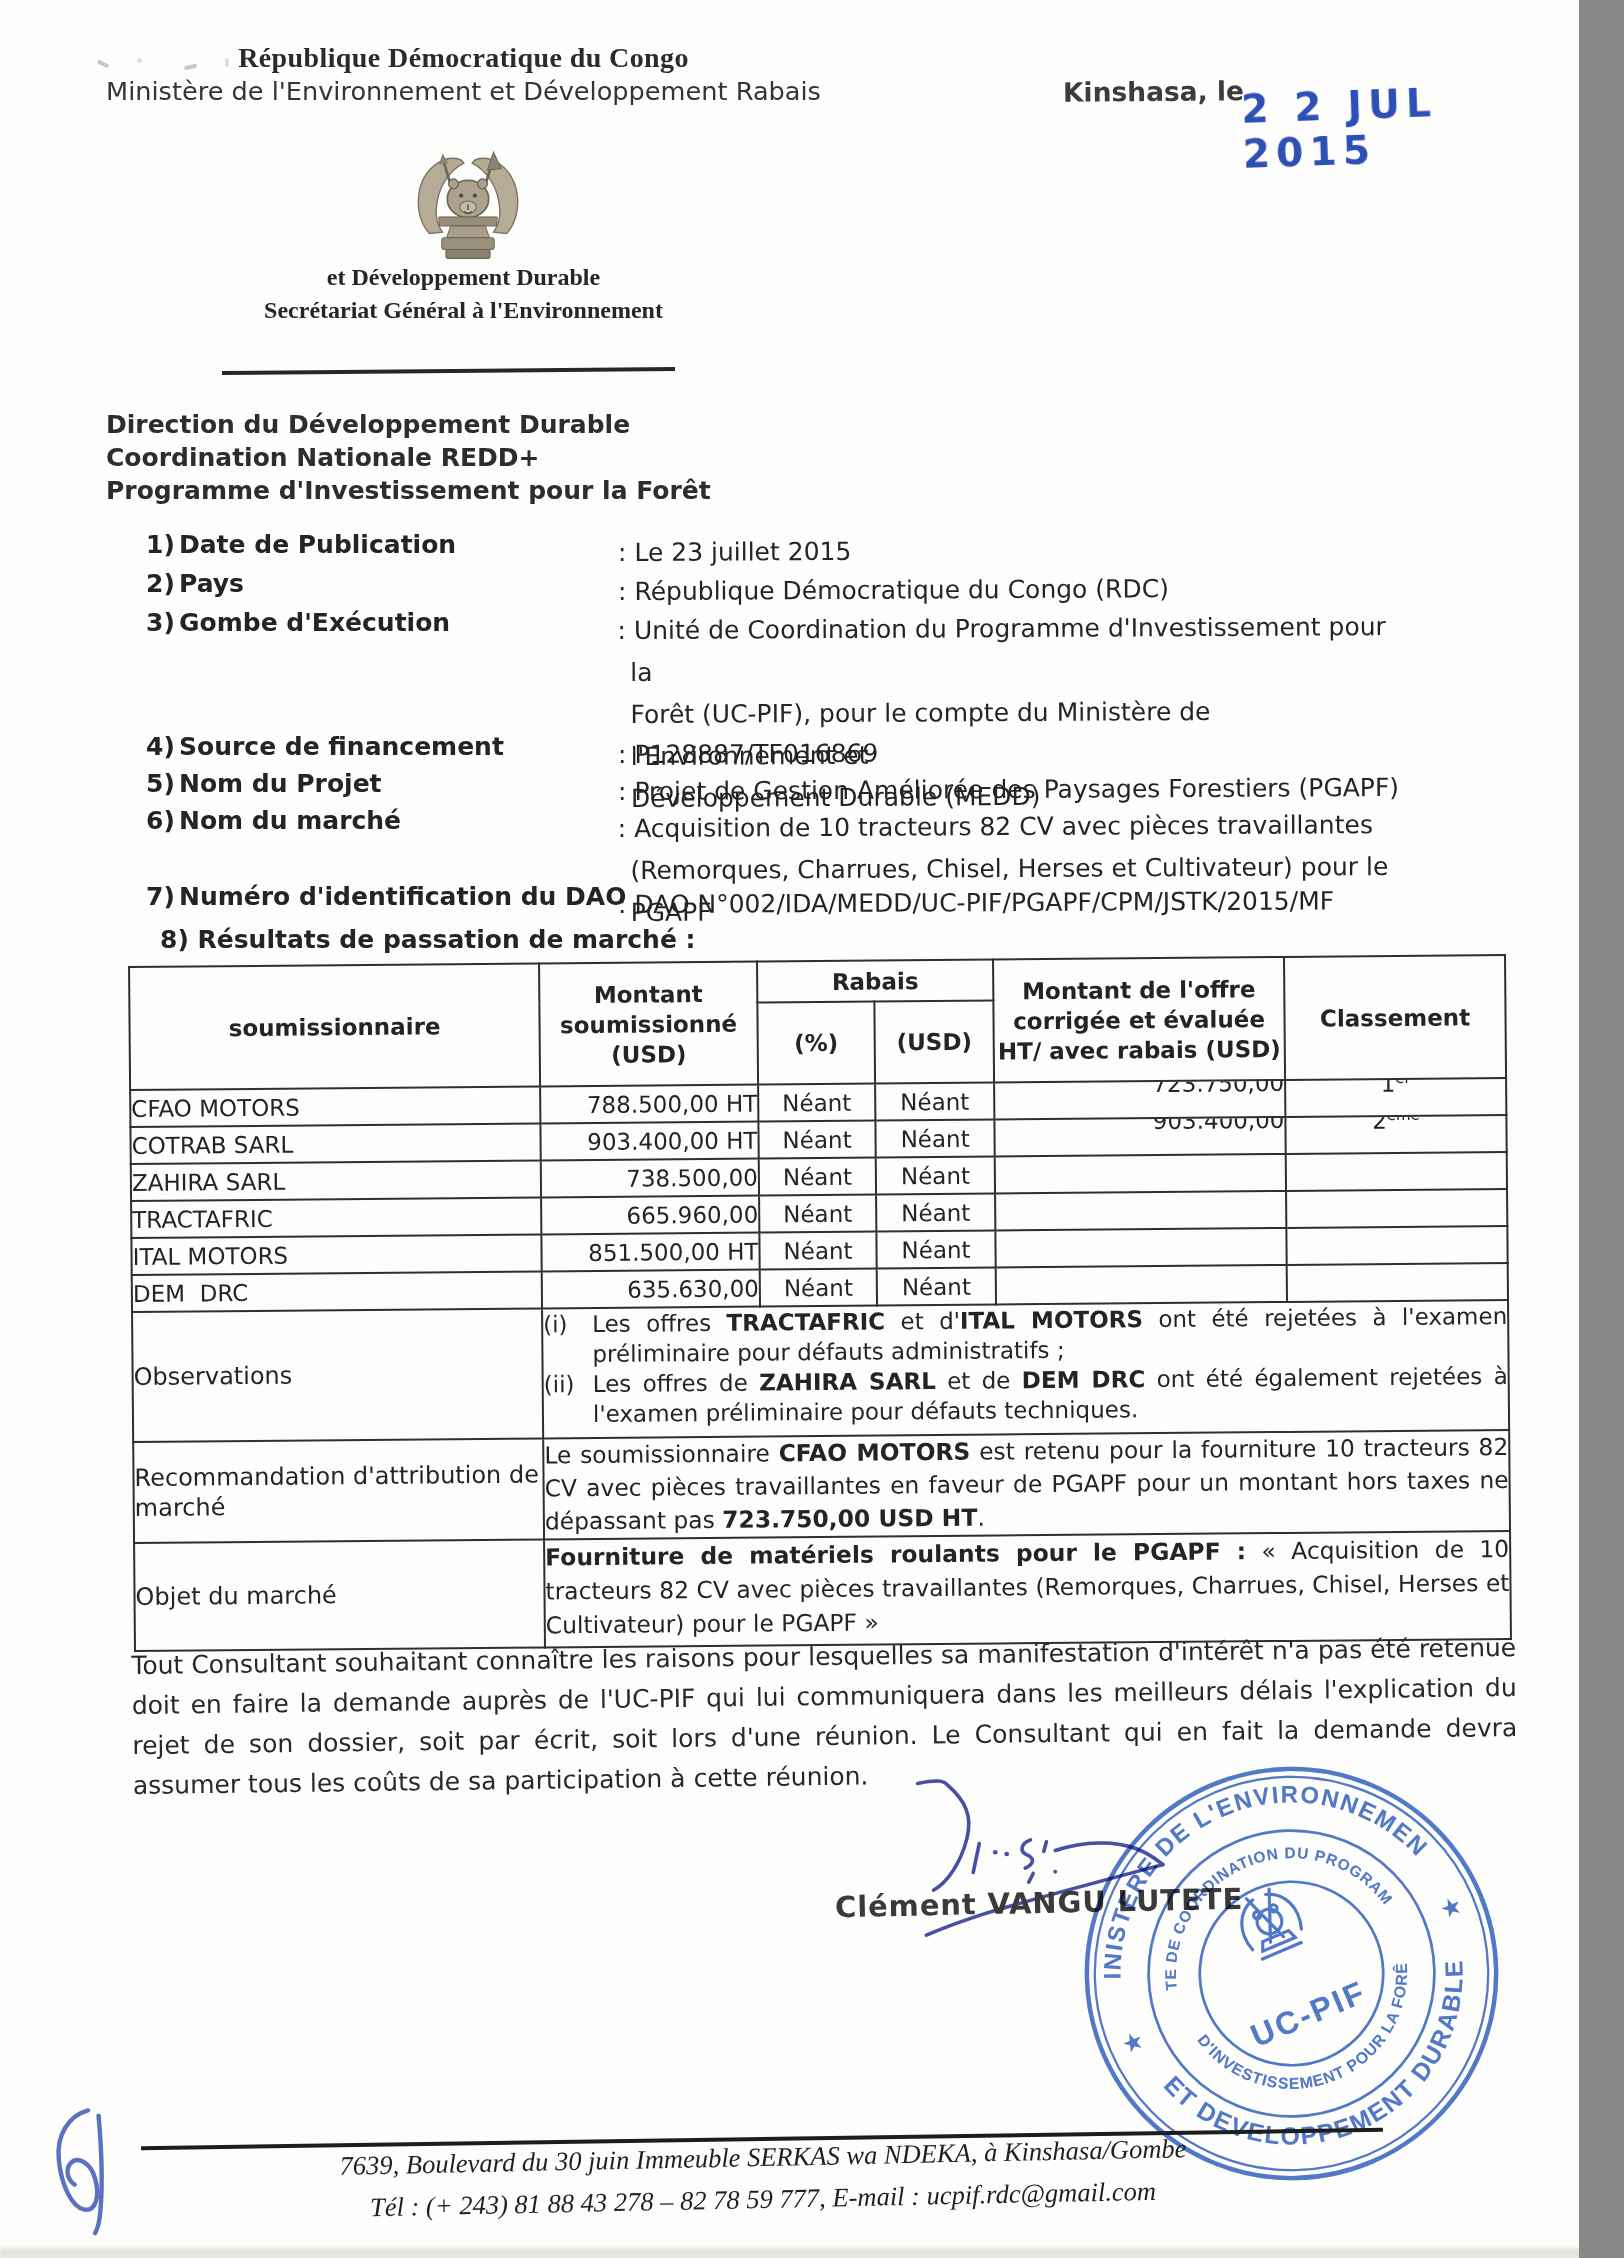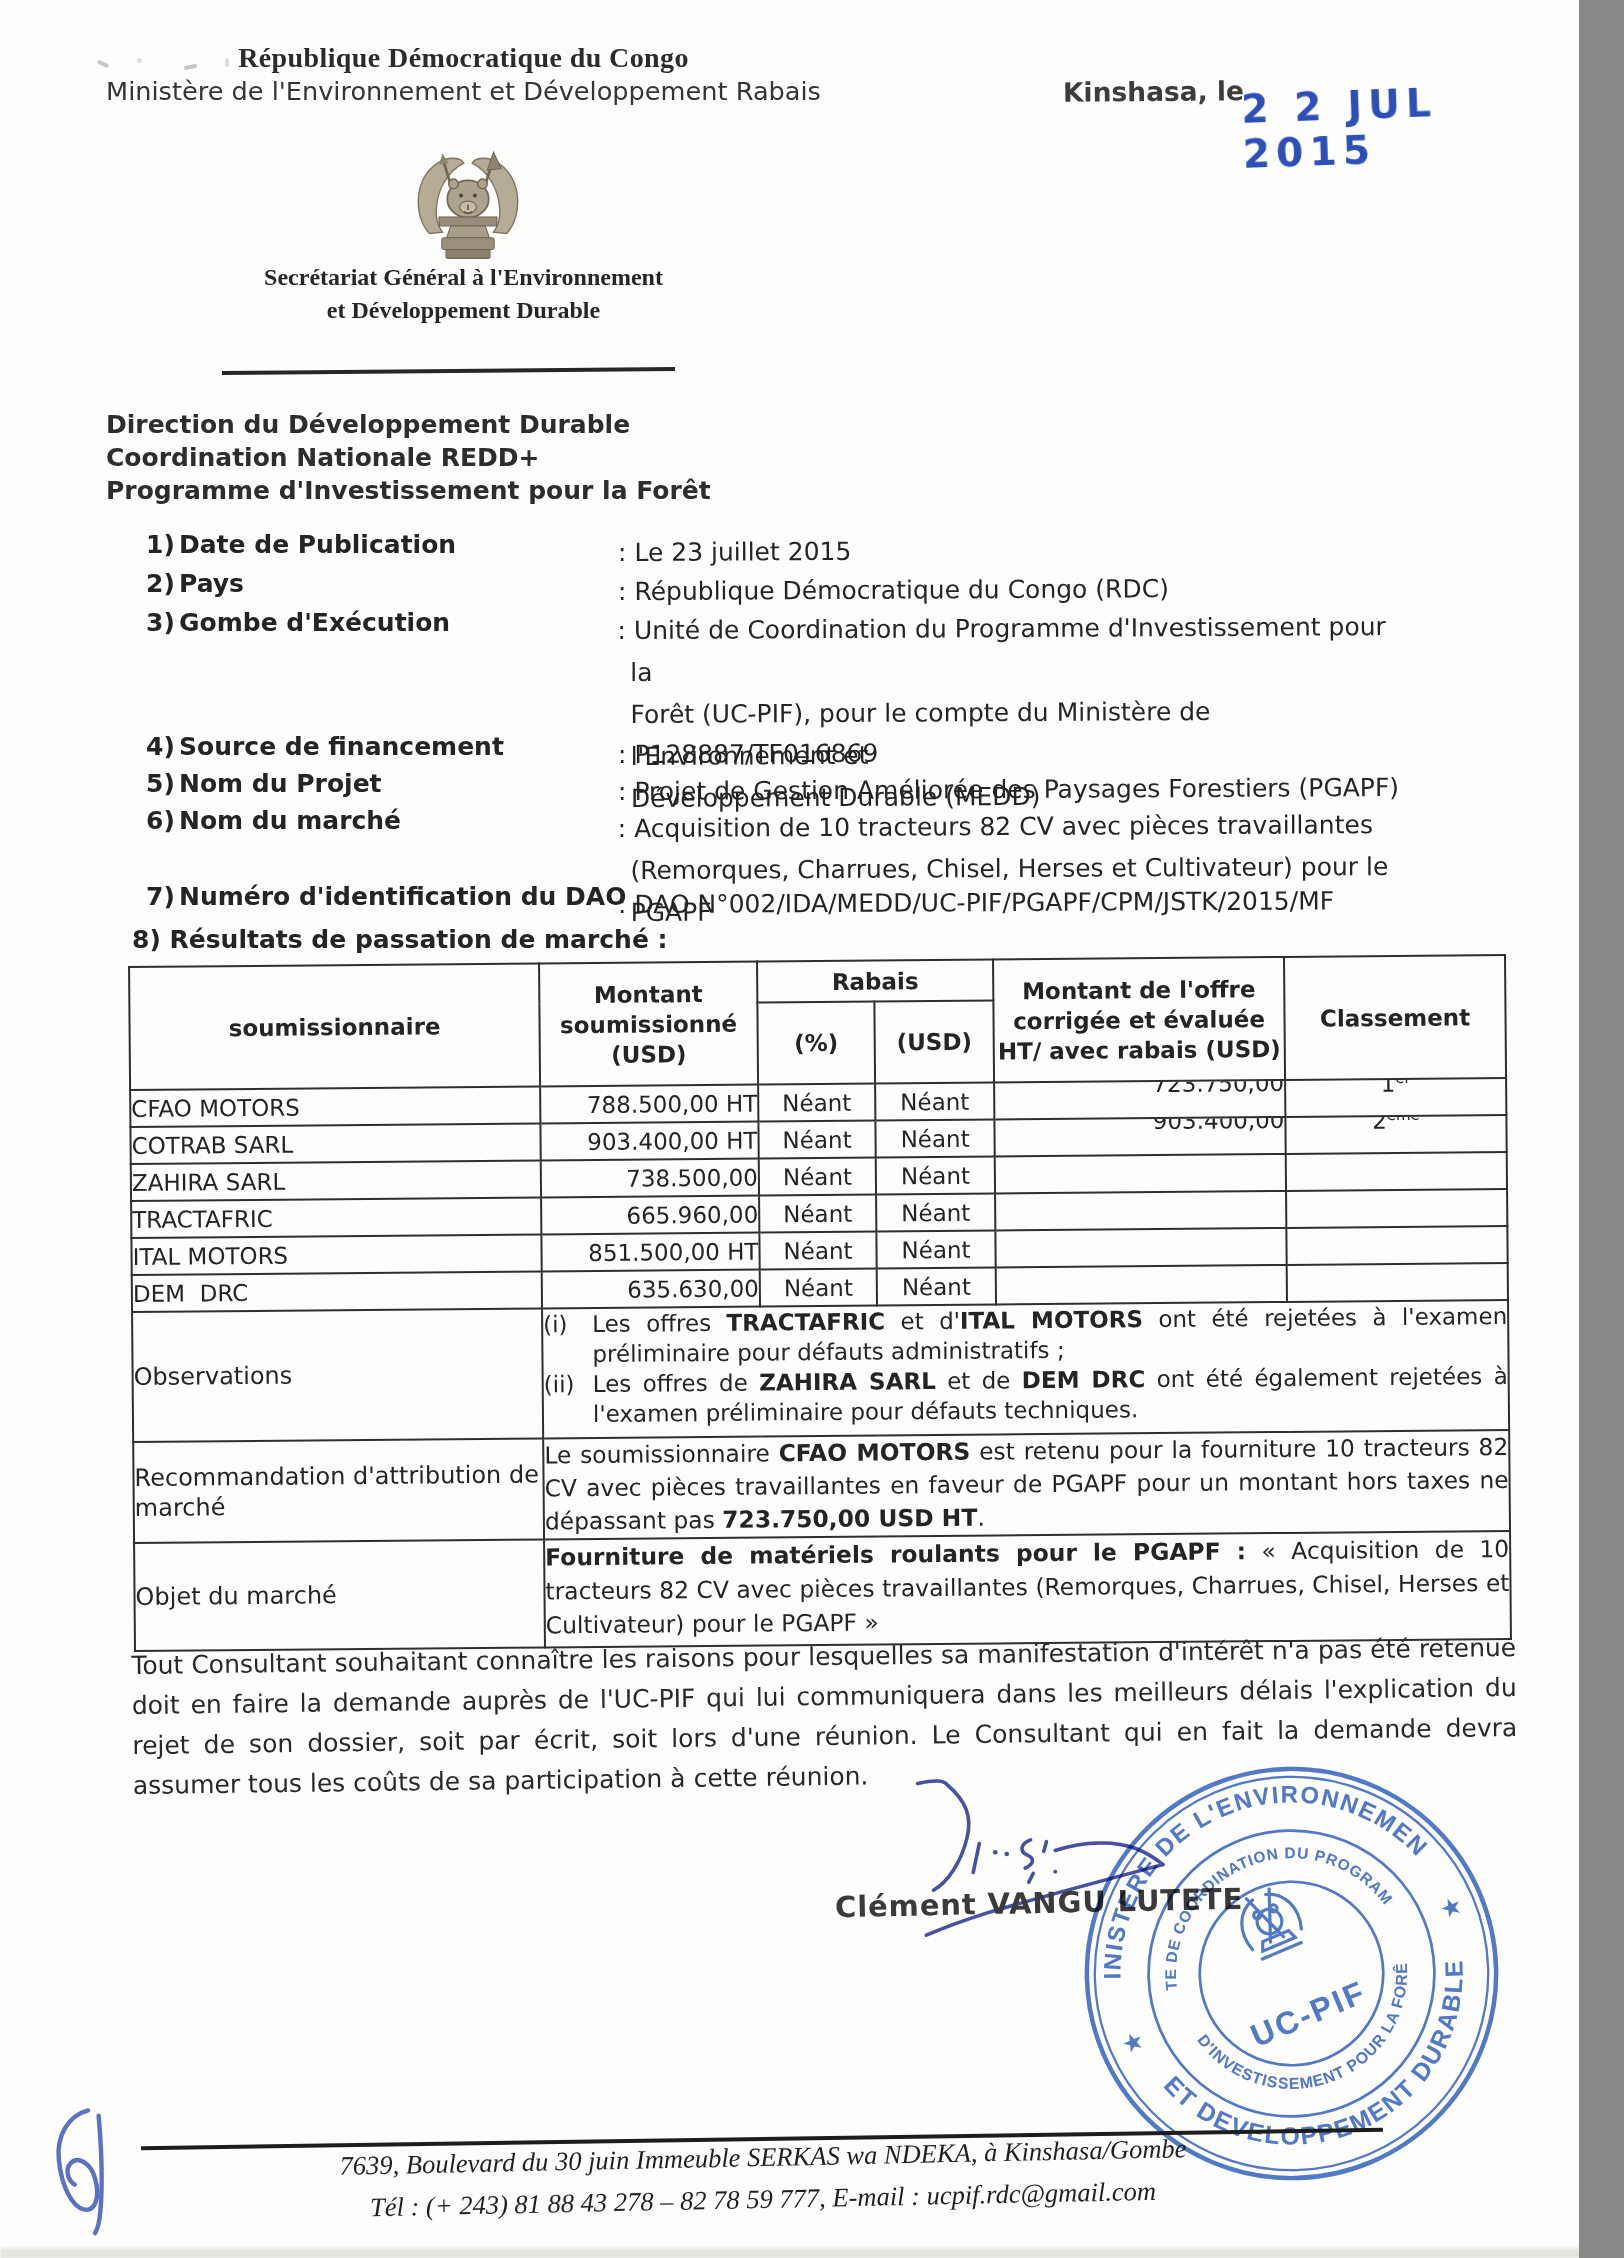--- a/index.html
+++ b/index.html
@@ -22,21 +22,21 @@
   .datestamp{left:1242px;top:81px;font-size:39px;font-weight:bold;color:#2d50b6;letter-spacing:6.2px;
              transform:rotate(-2deg);filter:blur(0.4px) drop-shadow(0.9px 0 0 rgba(190,80,200,.35));}
   
   .speck{background:#9a9a9a;border-radius:1.8px;opacity:.55;}
   
   .info-row{left:0;width:1624px;height:42px;}
   .info-num{position:absolute;left:146px;font-size:25px;font-weight:600;color:#242424;}
   .info-label{position:absolute;left:179px;font-size:25px;font-weight:600;color:#242424;}
   .info-value{position:absolute;left:618px;width:776px;font-size:25px;color:#242424;
               white-space:pre-line;line-height:42px;text-indent:-12.4px;padding-left:12.4px;transform:rotate(-.3deg);}
-  .sec8{left:132px;top:925px;font-size:25px;font-weight:600;color:#242424;}
+  .sec8{left:160px;top:925px;font-size:25px;font-weight:600;color:#242424;}
   
   .tbl-wrap{left:131px;top:960px;width:1376px;transform:rotate(-.5deg);}
   table.results{border-collapse:collapse;table-layout:fixed;width:1376px;font-size:23px;color:#242424;}
   table.results td,table.results th{border:2.6px solid #2f2f2f;padding:0;overflow:hidden;}
   th.h{font-weight:bold;text-align:center;vertical-align:middle;line-height:30px;}
   td.td-name{padding-left:8.8px;white-space:pre;height:35px;}
   td.td-amt{text-align:right;padding-right:8.8px;}
   td.td-c{text-align:center;}
   td.td-offre{text-align:right;padding-right:40px;vertical-align:top;}
   td.td-rank{text-align:center;vertical-align:top;}
@@ -98,22 +98,22 @@
     <circle cx="110" cy="67" r="3" fill="#4e4839"></circle>
     <ellipse cx="100" cy="84" rx="12" ry="9" fill="#c4bba8" stroke="#6e6656" stroke-width="1.5"></ellipse>
     <path d="M100,80 L100,88 M94,90 Q100,95 106,90" stroke="#4e4839" stroke-width="2" fill="none"></path>
     <rect x="58" y="98" width="84" height="13" fill="#978d7a" stroke="#6e6656" stroke-width="1.5"></rect>
     <polygon points="75,111 125,111 131,128 69,128" fill="#a79d89" stroke="#6e6656" stroke-width="1.5"></polygon>
     <rect x="62" y="128" width="76" height="17" rx="4" fill="#9a907c" stroke="#6e6656" stroke-width="1.5"></rect>
     <rect x="68" y="145" width="64" height="13" rx="3" fill="#8a816e" stroke="#6e6656" stroke-width="1.5"></rect>
   </svg>
 
   <div class="abs secretariat">
+    <div>et Développement Durable</div>
     <div>Secrétariat Général à l'Environnement</div>
-    <div>et Développement Durable</div>
   </div>
   <div class="abs hdr-rule"></div>
 
   <div class="abs direction-block">
     <div>Direction du Développement Durable</div>
     <div>Coordination Nationale REDD+</div>
     <div>Programme d'Investissement pour la Forêt</div>
   </div>
 
   <div class="abs info-row" style="top:530px;">

